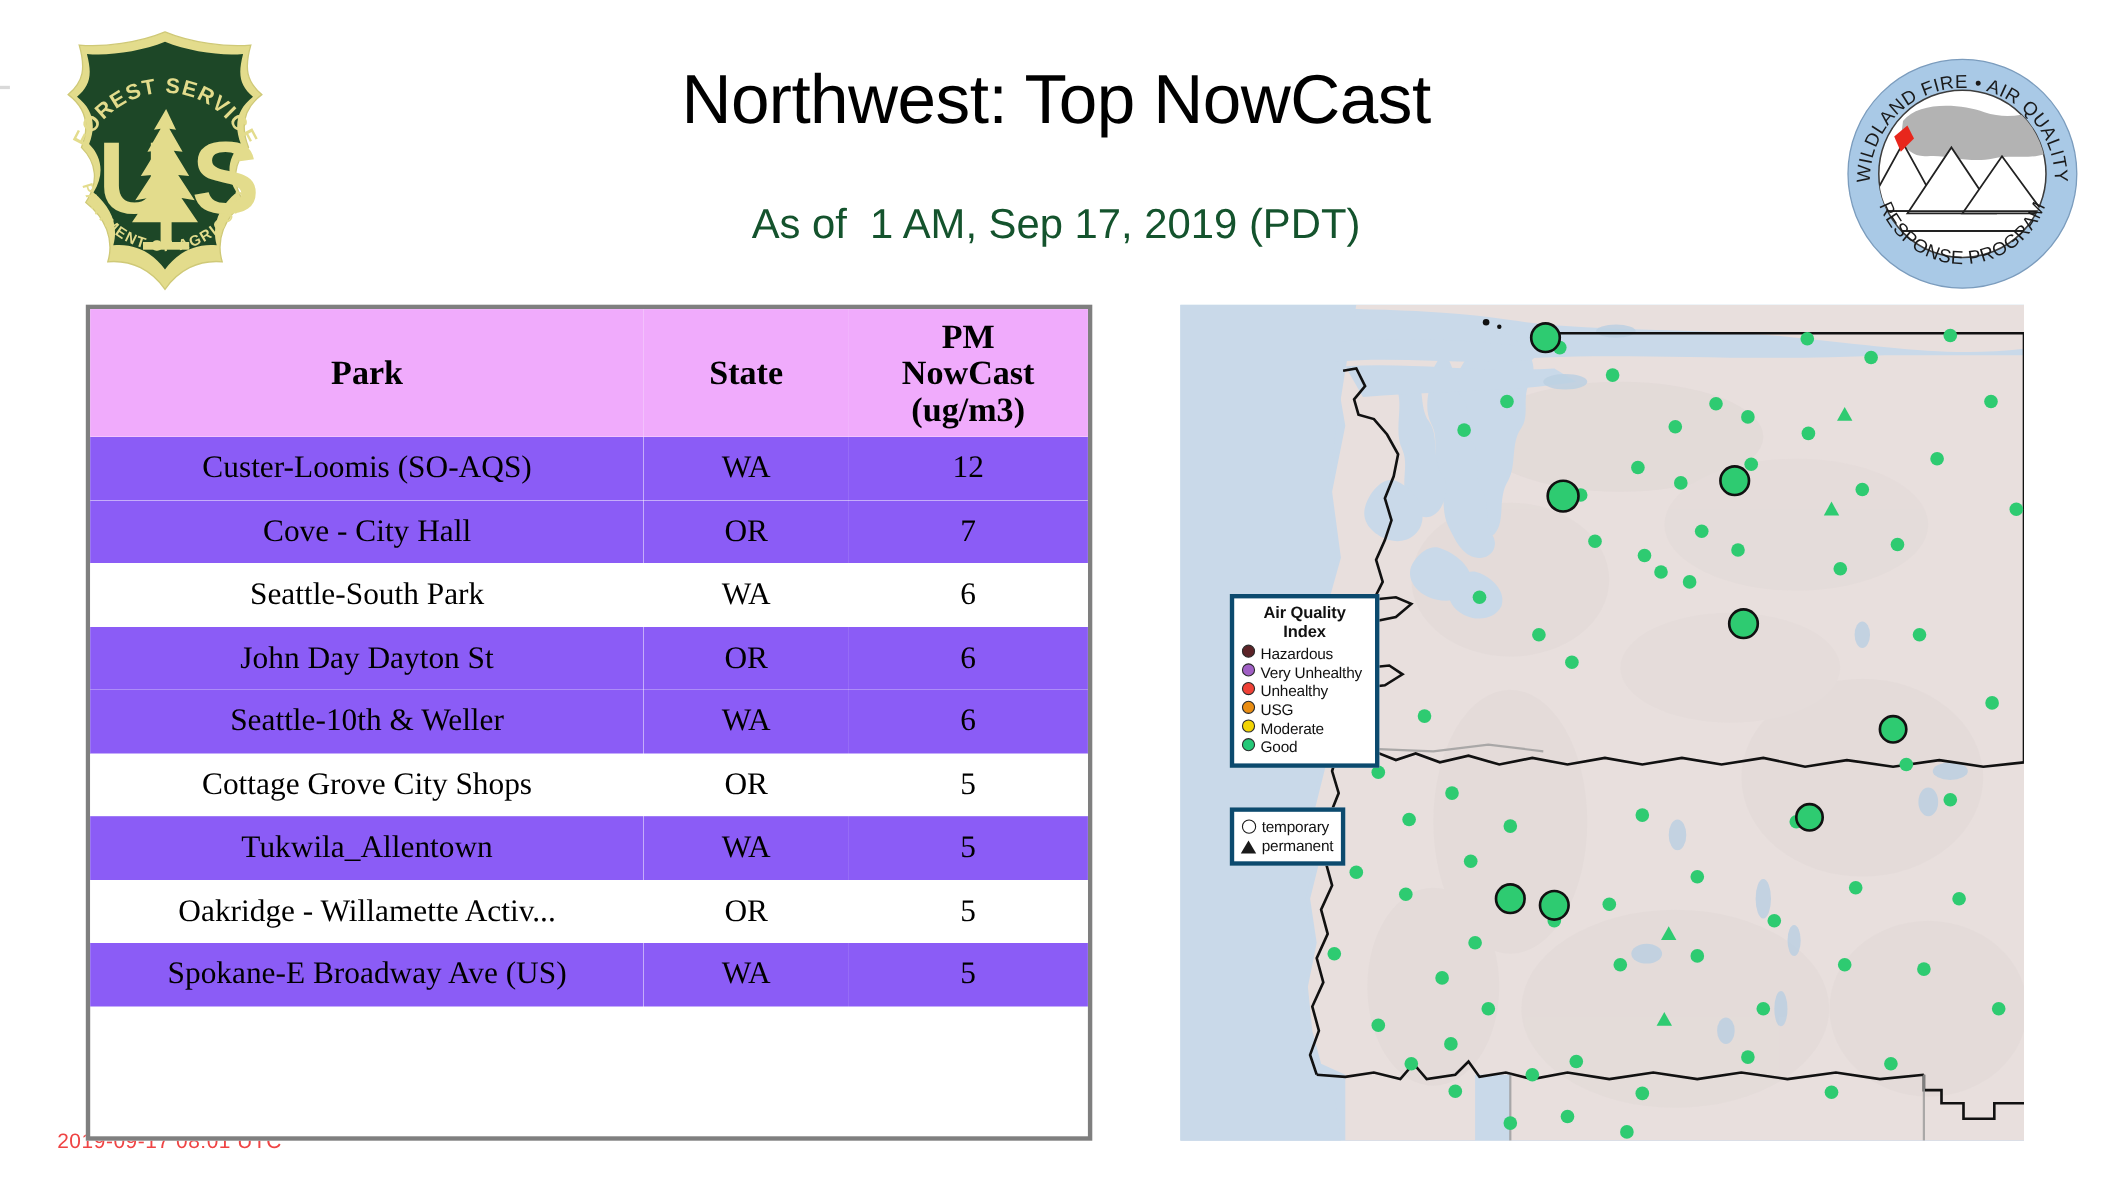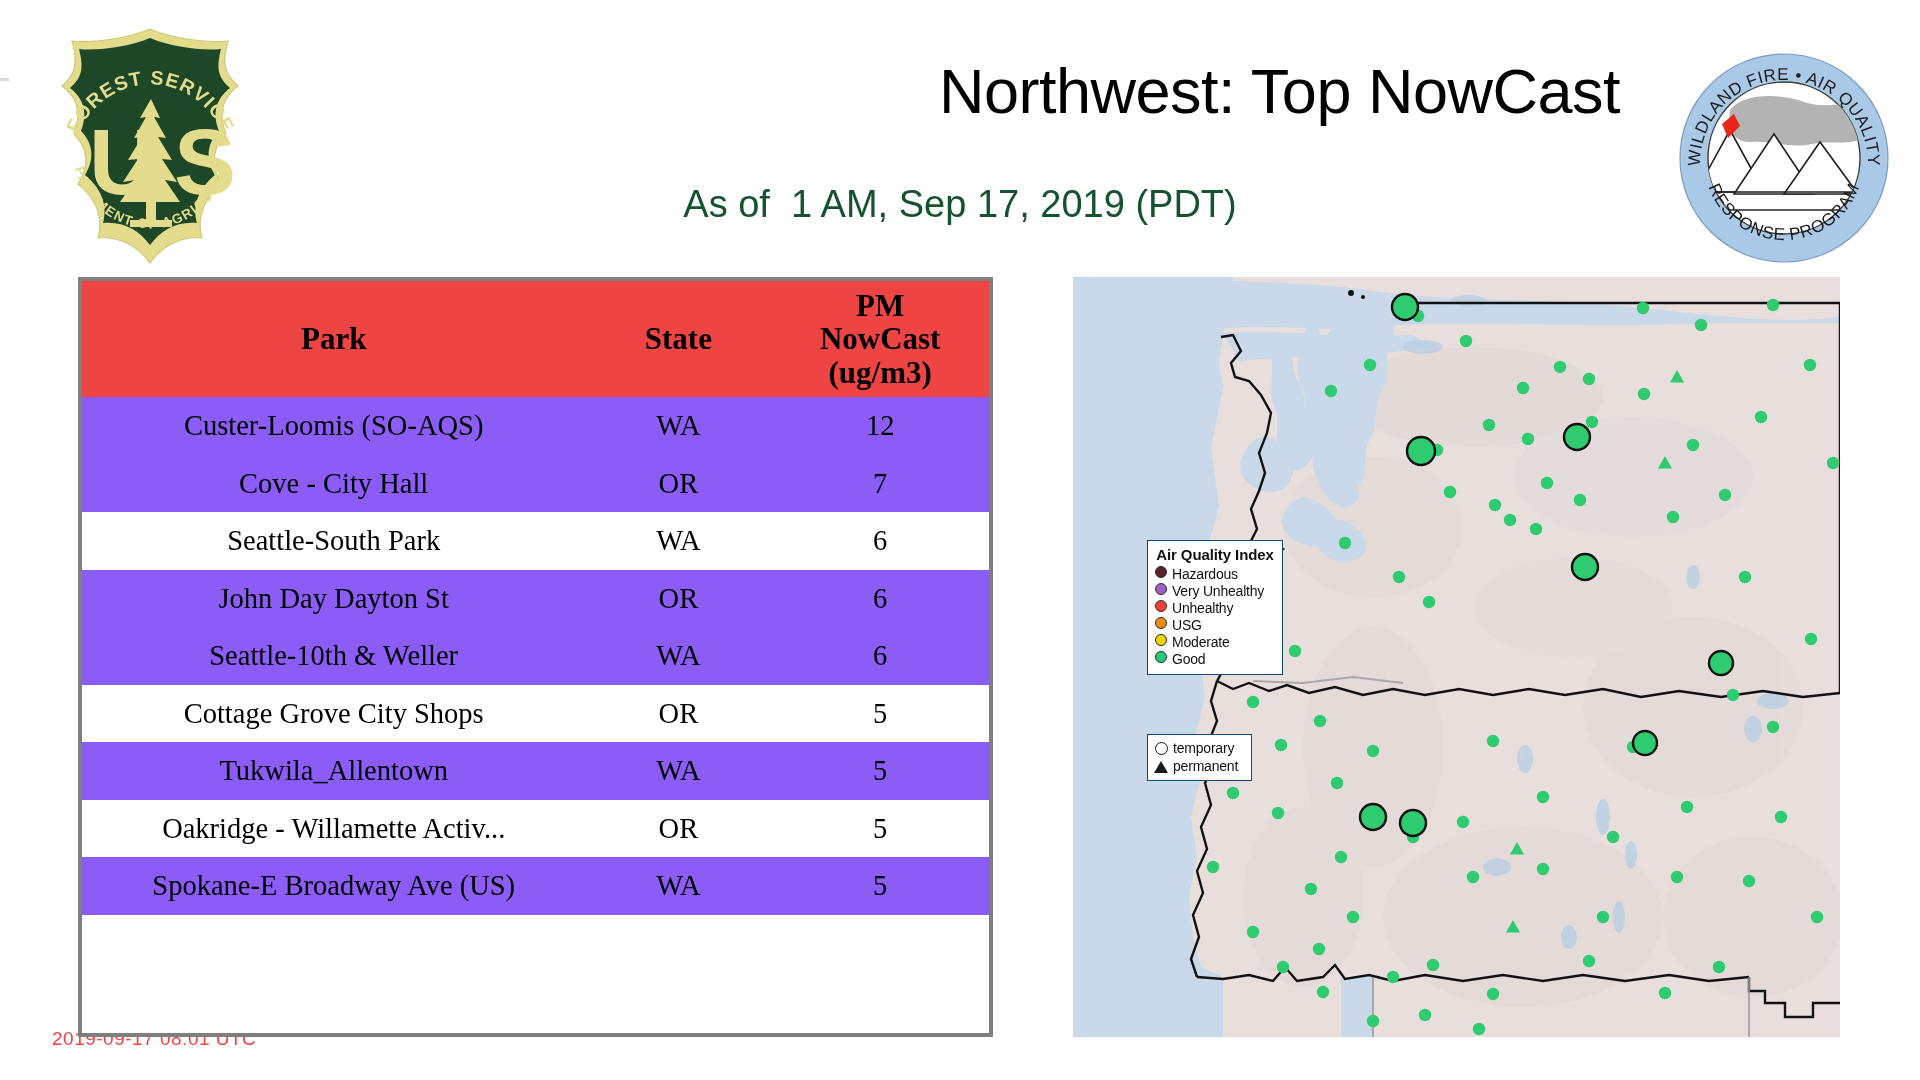--- a/index.html
+++ b/index.html
@@ -18,21 +18,21 @@
   #fs-logo { position: absolute; left: 48px; top: 22px; width: 205px; height: 248px; }
   #fs-logo svg { display:block; width:100%; height:100%; }
 
   
   #wf-logo { position: absolute; left: 1678px; top: 52px; width: 212px; height: 212px; }
   #wf-logo svg { display:block; width:100%; height:100%; }
 
   
   #title {
     position: absolute; left: 300px; top: 58px; width: 1320px;
-    text-align: right; font-size: 63px; line-height: 1.05;
+    text-align: center; font-size: 63px; line-height: 1.05;
     color: #000; font-weight: 400; letter-spacing: -0.5px;
   }
   #subtitle {
     position: absolute; left: 300px; top: 184px; width: 1320px;
     text-align: center; font-size: 38px; line-height: 1.1;
     color: #14532d; font-weight: 400; white-space: pre;
   }
 
   
   #bg-stamp {
@@ -45,21 +45,21 @@
   #table-wrap {
     position: absolute; left: 78px; top: 277px; width: 915px; height: 760px;
     border: 4px solid #7f7f7f; background: #fff; z-index: 3;
   }
   table { width: 100%; border-collapse: collapse; table-layout: fixed; }
   col.c-site  { width: 55.5%; }
   col.c-state { width: 20.5%; }
   col.c-pm    { width: 24.0%; }
 
   thead th {
-    background: #ef4444; color: #000;
+    background: #f0abfc; color: #000;
     font-family: "Liberation Serif", serif; font-weight: bold;
     font-size: 31px; text-align: center; vertical-align: middle;
     height: 116px; padding: 2px 4px; line-height: 1.08;
   }
   tbody td {
     font-family: "Liberation Serif", serif; font-weight: 400;
     font-size: 28.5px; color: #000; text-align: center;
     height: 57.5px; padding: 0 6px; line-height: 1.1;
     white-space: nowrap; overflow: hidden;
   }
@@ -68,22 +68,22 @@
 
   
   #map {
     position: absolute; left: 1073px; top: 277px; width: 767px; height: 760px;
     background: #c9d9e9; overflow: hidden;
   }
   #map svg { display: block; width: 100%; height: 100%; }
 
   
   .map-legend {
-    position: absolute; background: #ffffff; border: 1px solid #0c4a6e;
-    font-family: "Liberation Sans", sans-serif; color: #111; z-index: 5; margin-left: 29px;
+    position: absolute; background: #ffffff; border: 4px solid #0c4a6e;
+    font-family: "Liberation Sans", sans-serif; color: #111; z-index: 5;
   }
   #legend-aqi { left: 1118px; top: 540px; width: 136px; padding: 5px 7px 6px 7px; }
   #legend-aqi .lg-title {
     font-size: 15px; font-weight: bold; text-align: center;
     margin-bottom: 3px; letter-spacing: -0.1px;
   }
   #legend-aqi .lg-row {
     display: flex; align-items: flex-start; height: 17px; line-height: 17px;
   }
   #legend-aqi .swatch {

